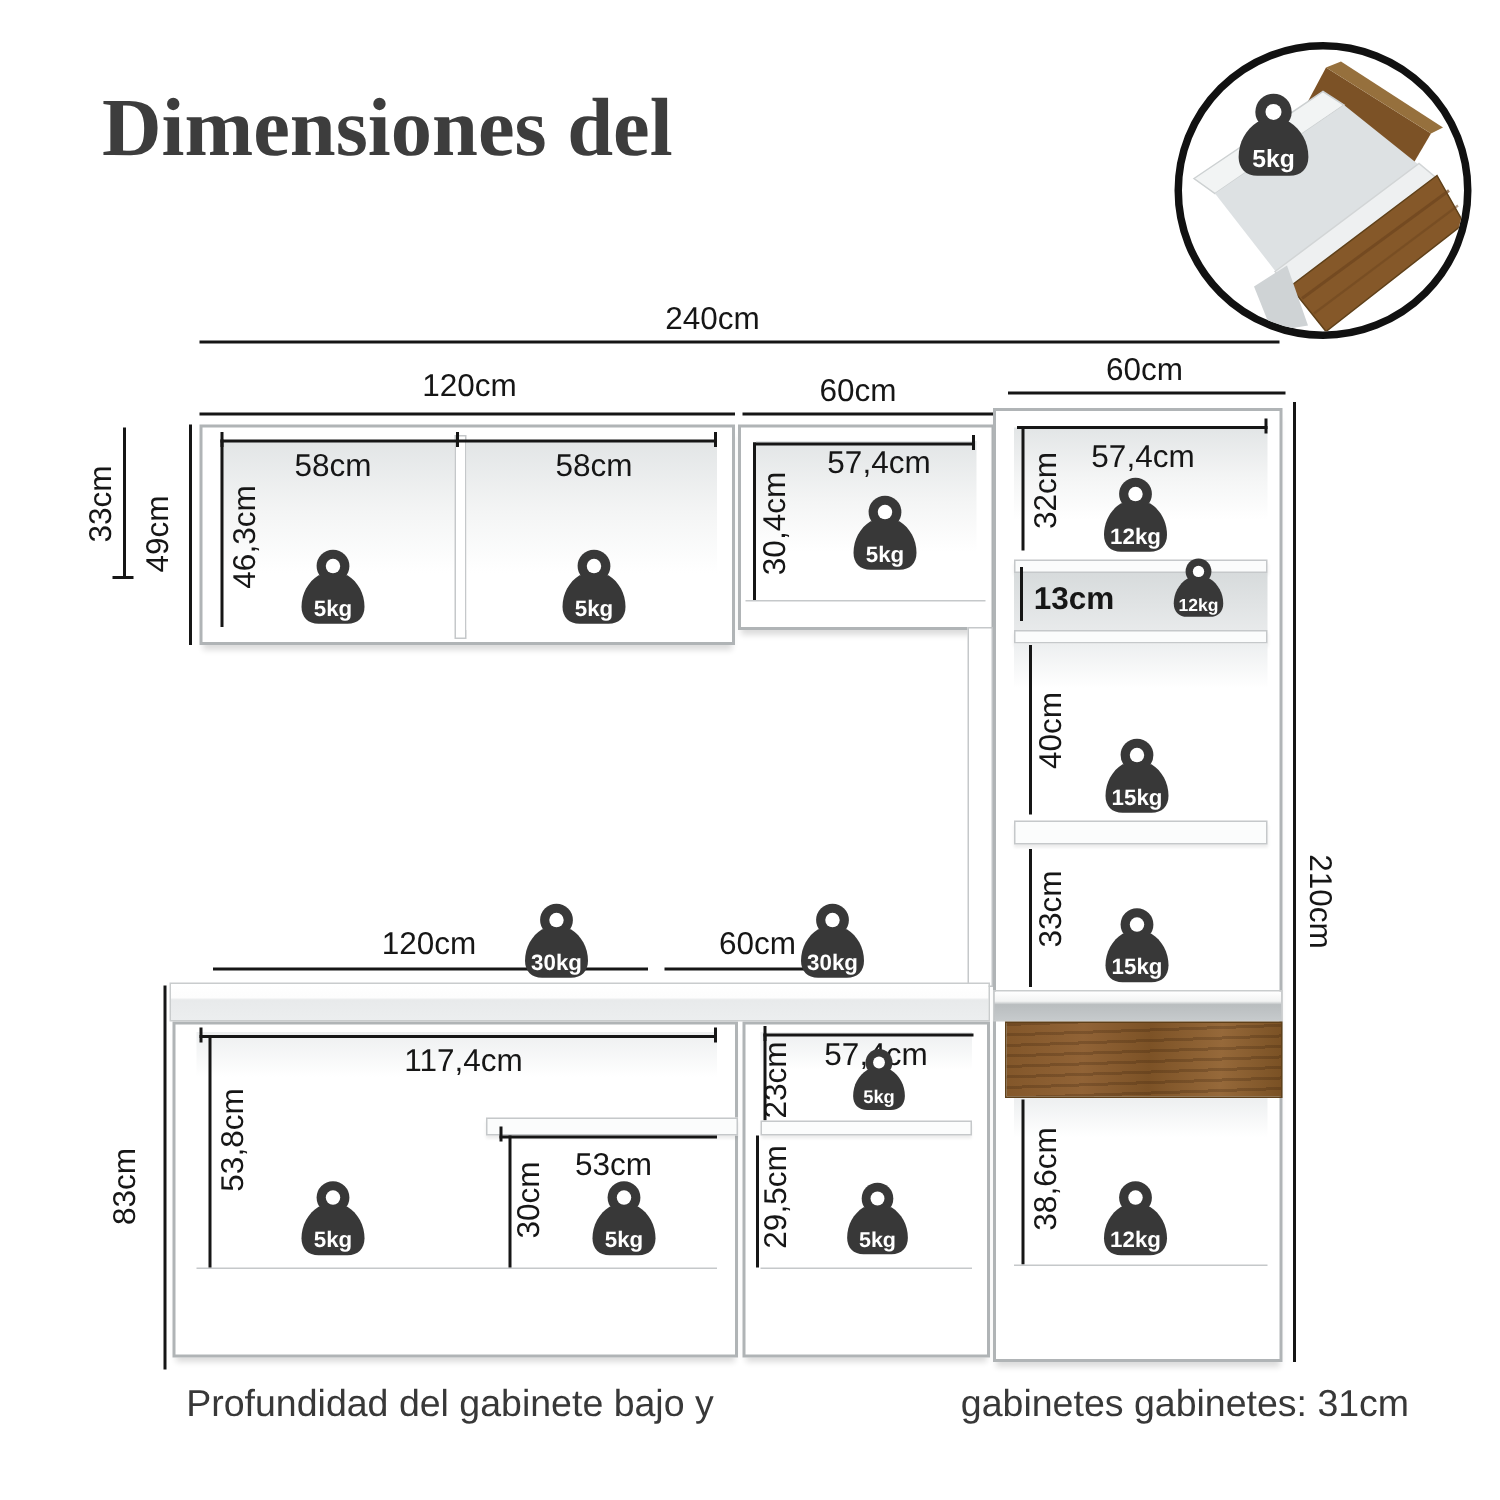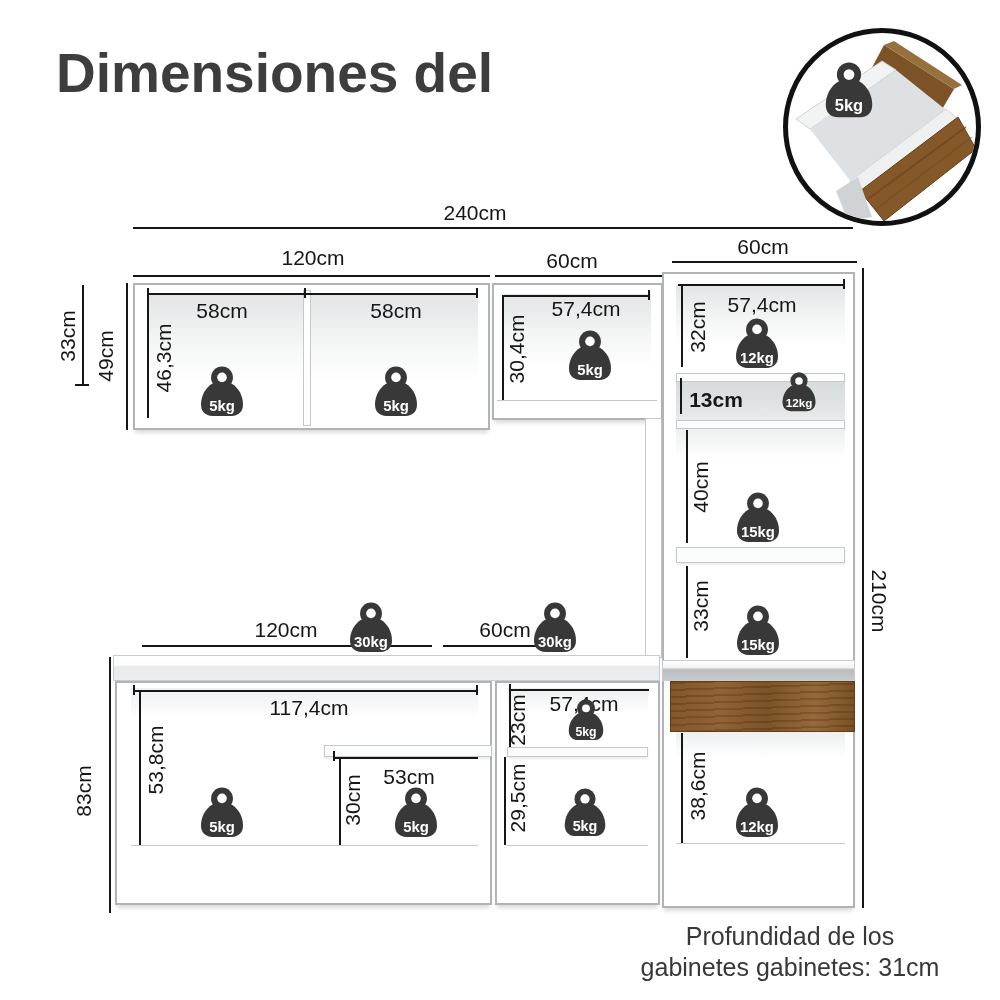--- a/index.html
+++ b/index.html
@@ -44,21 +44,21 @@
          border:5px solid #111;background:#fff;overflow:hidden;}
   .inset svg{display:block;width:100%;height:100%;}
   
   .caption{position:absolute;font-size:25px;line-height:31px;color:#383838;text-align:center;}
 </style>
 </head>
 <body>
 
 <div class="stage">
 
-  <h1 class="title" style="margin:4px;">
+  <h1 class="title" style="margin:16px;font-family:Liberation Serif, serif;">
     <span>Dimensiones del</span>
   </h1>
 
   <div class="inset">
     <svg viewBox="0 0 188 188">
       <polygon points="96,12 166,56 146,90 80,42" fill="#7c5226"></polygon>
       <polygon points="96,12 106,8 174,52 166,56" fill="#96703d"></polygon>
       <polygon points="8,86 94,28 108,37 22,96" fill="#f2f4f4" stroke="#cdd1d2" stroke-width="1"></polygon>
       <polygon points="22,96 108,37 158,77 64,150" fill="#dde1e3"></polygon>
       <polygon points="62,148 158,76 170,86 72,160" fill="#eef0f1" stroke="#d2d5d6" stroke-width="1"></polygon>
@@ -307,19 +307,19 @@
   <div class="weight" style="left:558px;top:788px;width:54px;">
       <svg viewBox="0 0 64 62" xmlns="http://www.w3.org/2000/svg">
     <circle cx="32" cy="13" r="12.5" fill="#383838"></circle>
     <circle cx="32" cy="13" r="5.5" fill="#ffffff"></circle>
     <path d="M21 20 H43 C51 25 56 34 56 44 C56 52 51 57 43 57 H21 C13 57 8 52 8 44 C8 34 13 25 21 20 Z" fill="#383838"></path>
     <text x="32" y="51" text-anchor="middle" font-size="17" font-weight="bold" fill="#ffffff" font-family="Liberation Sans, sans-serif">5kg</text>
   </svg>
     </div>
 
   <div class="caption" style="left:90px;top:921px;width:420px;">
+    <div>Profundidad del gabinete bajo y</div>
   </div>
   <div class="caption" style="left:600px;top:921px;width:380px;">
-    <div>Profundidad de los</div>
     <div>gabinetes gabinetes: 31cm</div>
   </div>
 
 </div>
 
 </body></html>

